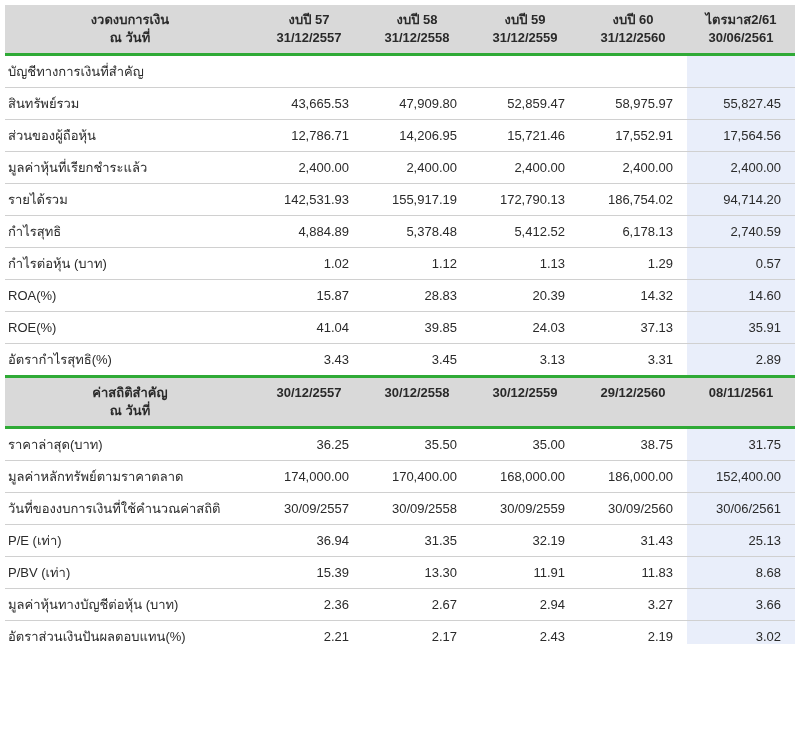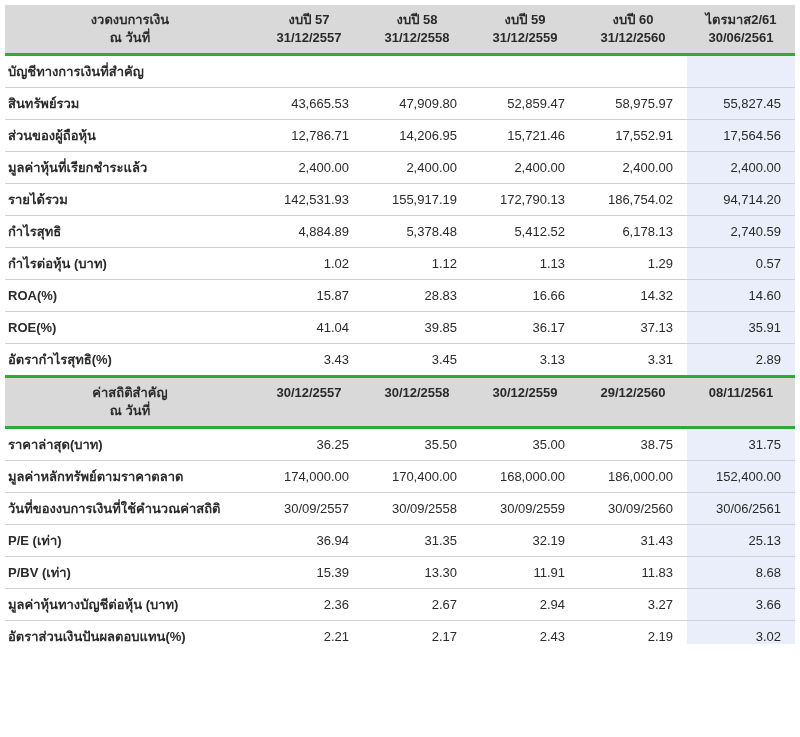--- a/index.html
+++ b/index.html
@@ -26,23 +26,23 @@
     border-bottom:3px solid var(--green);
   }
   tr.head2 th{border-top:0;}
   
   td{
     border-bottom:1px solid var(--row-border);
     padding:8px 0;
     line-height:15px;
     vertical-align:middle;
   }
-  td.lab{text-align:left;padding-left:3px;font-weight:bold;}
+  td.lab{text-align:left;padding-left:3px;}
   td.num{text-align:right;padding-right:14px;}
-  td.sec{font-weight:bold;}
+  td.sec{font-weight:normal;}
   td.hl{background:var(--hl);}
   tr.gline td{border-bottom:3px solid var(--green);margin-left:20px;}
   .hline{display:block;}
 </style>
 </head>
 <body>
 
 <div class="page">
   <table class="fin">
     <colgroup>
@@ -134,29 +134,29 @@
       <td class="num">1.13</td>
       <td class="num">1.29</td>
       <td class="num hl">0.57</td>
     </tr>
 
 
     <tr>
       <td class="lab">ROA(%)</td>
       <td class="num">15.87</td>
       <td class="num">28.83</td>
-      <td class="num">16.66</td>
+      <td class="num">20.39</td>
       <td class="num">14.32</td>
       <td class="num hl">14.60</td>
     </tr>
     <tr>
       <td class="lab">ROE(%)</td>
       <td class="num">41.04</td>
       <td class="num">39.85</td>
-      <td class="num">36.17</td>
+      <td class="num">24.03</td>
       <td class="num">37.13</td>
       <td class="num hl">35.91</td>
     </tr>
     <tr class="gline">
       <td class="lab">อัตรากำไรสุทธิ(%)</td>
       <td class="num">3.43</td>
       <td class="num">3.45</td>
       <td class="num">3.13</td>
       <td class="num">3.31</td>
       <td class="num hl">2.89</td>

